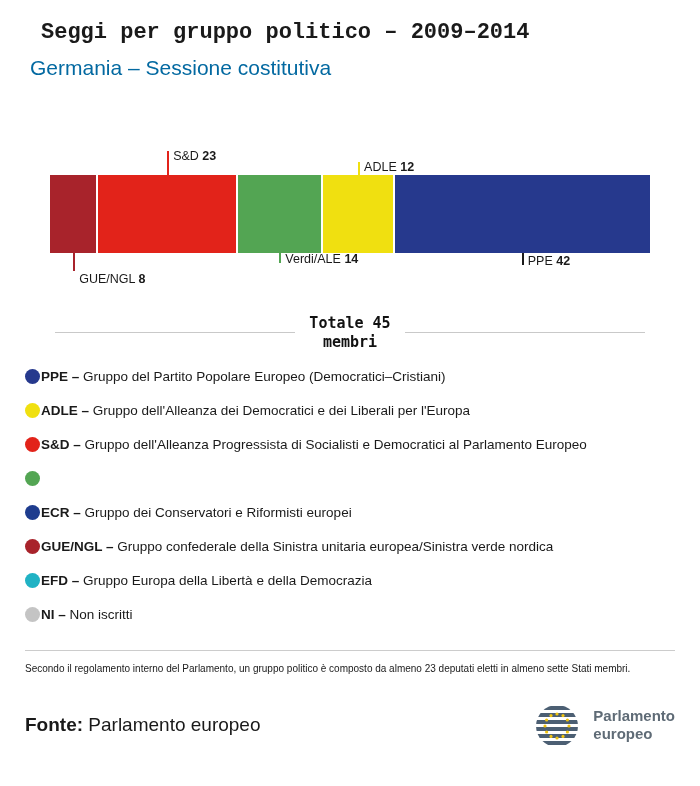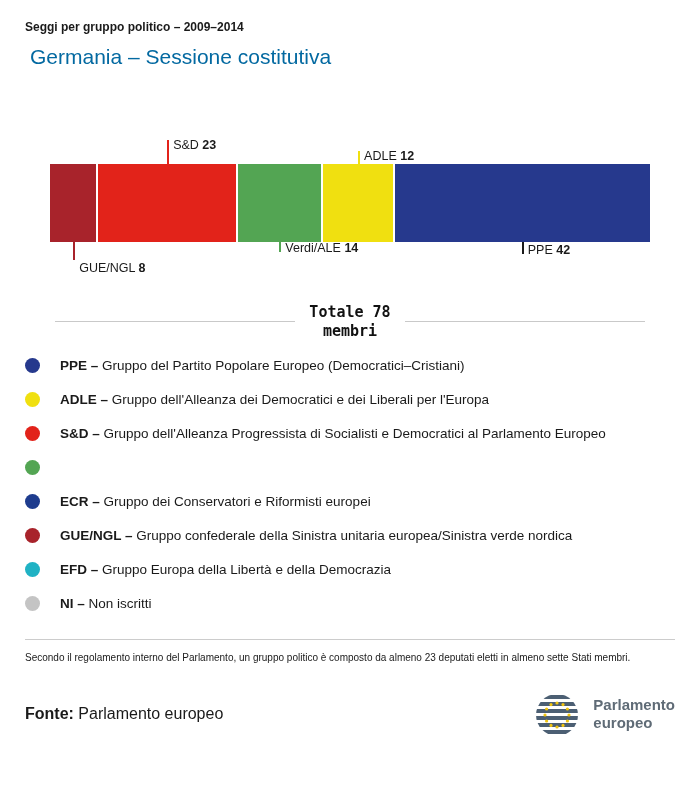--- a/index.html
+++ b/index.html
@@ -1,50 +1,50 @@
 <!DOCTYPE html>
 <html><head>
 <meta charset="utf-8">
 <style>
   html,body{margin:0;padding:0;background:#fff;}
   .page{
     position:relative;width:700px;height:786px;box-sizing:border-box;
     padding-top:20px;background:#fff;color:#1a1a1a;overflow:hidden;
     font-family:"Liberation Sans",sans-serif;
   }
-  .title{font-size:12px;font-weight:700;margin:0 25px;}
+  .title{font-size:22px;font-weight:700;margin:0 41px;font-family:Liberation Mono, monospace;}
   .subtitle{font-size:21px;font-weight:400;margin:11px 25px 0 30px;color:#0369a1;}
 
   .chart{position:relative;margin:0 50px;height:210px;}
   .bar{position:absolute;left:0;right:0;top:95px;height:78px;display:flex;}
   .seg{height:100%;}
   .seg:not(:last-child){border-right:2px solid #fff;box-sizing:border-box;}
   .callout-line{position:absolute;width:2px;margin-left:-1px;}
   .callout-label{position:absolute;font-size:12.5px;white-space:nowrap;margin-left:5px;line-height:15px;}
   .callout-label b{font-weight:700;}
 
   .total-row{display:flex;align-items:center;margin:24px 55px 0;gap:14px;}
   .total-row .rule{flex:1;height:1px;background:#c9c9c9;}
   .total-text{
     text-align:center;font-family:"DejaVu Sans Mono",monospace;
     font-weight:700;font-size:15px;line-height:1.25;color:#111;
   }
 
   .legend-title{font-size:16px;font-weight:700;margin:6px 25px 0;}
   .legend{list-style:none;margin:8px 0 0;padding:0 25px;}
-  .legend li{display:flex;align-items:center;height:34px;gap:20px;}
+  .legend li{display:flex;align-items:center;height:34px;gap:1px;}
   .dot{width:15px;height:15px;border-radius:50%;flex:none;}
   .legend-text{font-size:13.5px;}
   .legend-text b{font-weight:700;}
 
   .footnote-divider{height:1px;background:#ccc;margin:18px 25px 0;}
   .footnote{font-size:10px;line-height:1.5;margin:10px 25px 0;max-width:655px;color:#1a1a1a;}
 
   .footer{display:flex;justify-content:space-between;align-items:center;margin:26px 25px 0;}
-  .source{font-size:16px;}
+  .source{font-size:19px;}
   .source b{font-weight:700;}
   .logo{display:flex;align-items:center;gap:10px;}
   .logo-text{font-size:15px;color:#5f6b76;font-weight:600;line-height:1.15;}
 </style>
 </head>
 <body>
 
 <div class="page">
 
   <h1 class="title">Seggi per gruppo politico – 2009–2014</h1>
@@ -66,21 +66,21 @@
       <div class="callout-label" style="left: 38.3838%; top: 172px;"><span>Verdi/ALE </span><b>14</b></div>
       <div class="callout-line" style="left: 51.5152%; background: rgb(240, 224, 16); height: 13px; top: 82px;"></div>
       <div class="callout-label" style="left: 51.5152%; top: 80px; text-align: right;"><span>ADLE </span><b>12</b></div>
       <div class="callout-line" style="left: 78.7879%; background: rgb(26, 26, 26); height: 12px; top: 173px;"></div>
       <div class="callout-label" style="left: 78.7879%; top: 174px;"><span>PPE </span><b>42</b></div>
     </div>
 
   <div class="total-row">
     <div class="rule"></div>
     <div class="total-text">
-      <div>Totale 78</div>
+      <div>Totale 45</div>
       <div>membri</div>
     </div>
     <div class="rule"></div>
   </div>
 
   <ul class="legend" id="legend">
       <li>
         <span class="dot" style="background: rgb(38, 57, 141);"></span>
         <span class="legend-text"><b>PPE –</b> Gruppo del Partito Popolare Europeo (Democratici–Cristiani)</span>
       </li>

